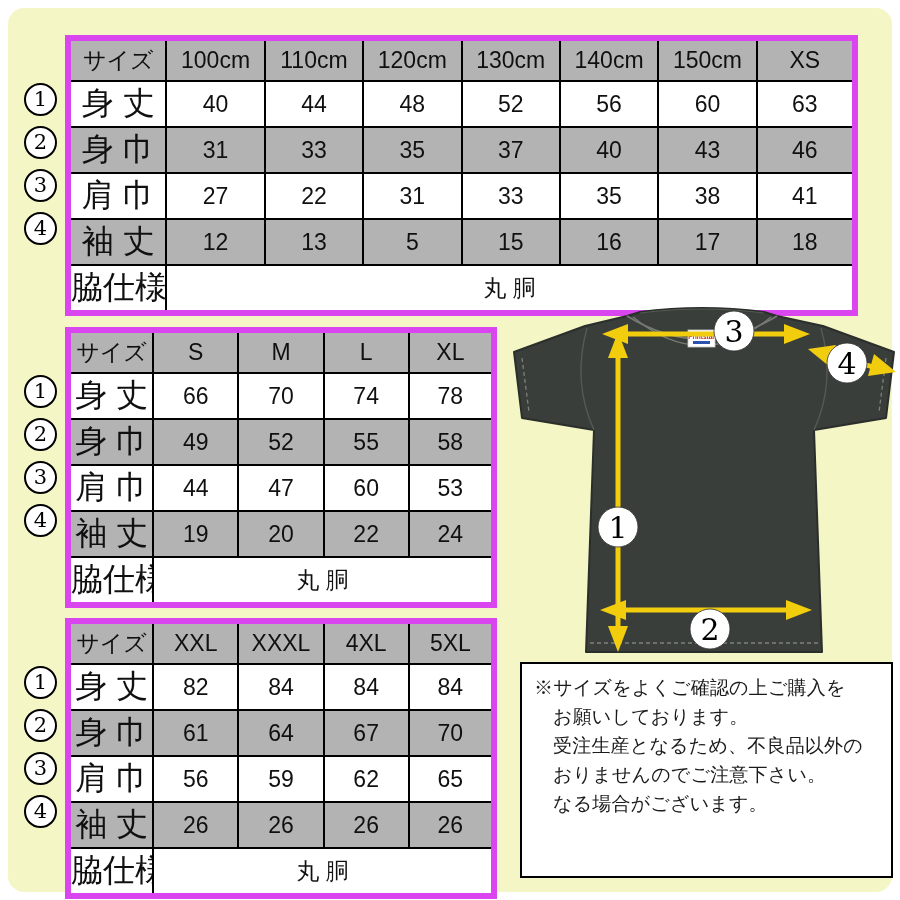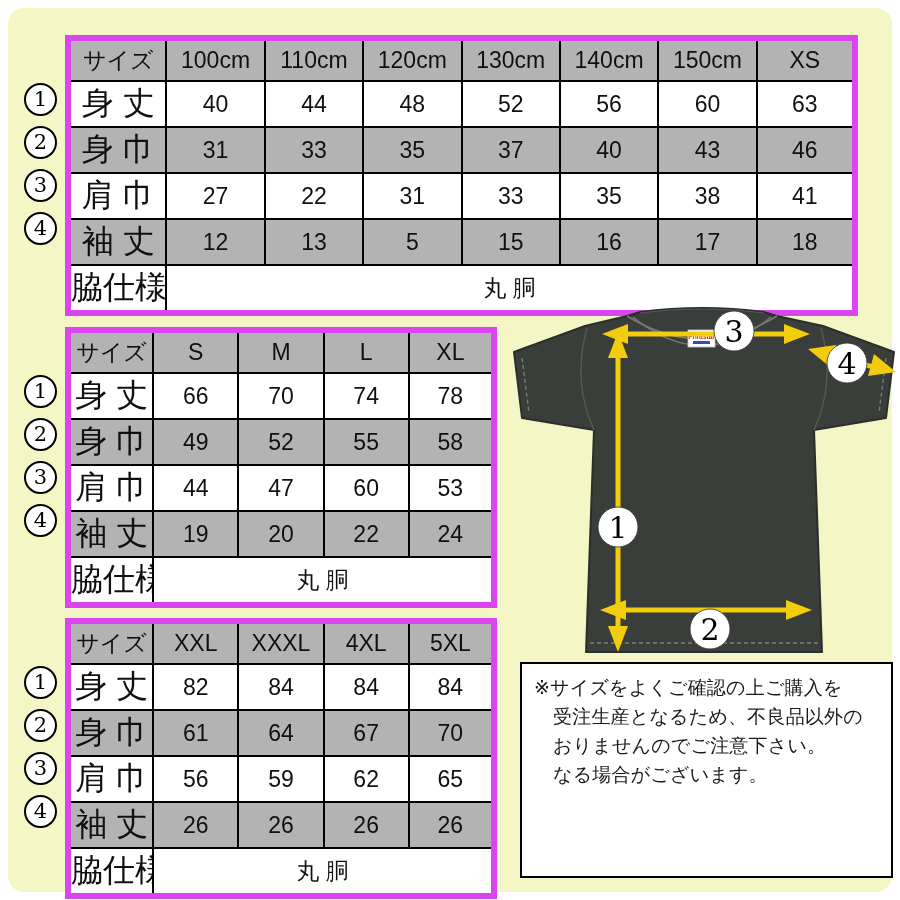--- a/index.html
+++ b/index.html
@@ -34,20 +34,21 @@
     font-family:"DejaVu Serif","Liberation Serif",serif;font-size:21px;color:#000;
   }
   
   .shirt-wrap{position:absolute;left:500px;top:300px;width:400px;height:360px;}
   
   .notice{
     position:absolute;left:520px;top:662px;width:373px;height:216px;
     box-sizing:border-box;background:#ffffff;border:2px solid #000;
     padding:9px 5px 0 12px;font-size:19px;line-height:29px;color:#1a1a1a;
     letter-spacing:0.2px;
+    font-family:Liberation Serif, serif;
   }
   .notice .line{padding-left:19px;}
   .notice .line.first{padding-left:0;}
 </style>
 </head>
 <body>
 
 <div class="panel"></div>
 
 <table class="size-table" id="table-0">
@@ -278,16 +279,17 @@
           <circle cx="347" cy="63" r="20" fill="#ffffff" stroke="#2e2e2e" stroke-width="0.8"></circle>
           <text x="347" y="73.5">4</text>
         </g>
       </g>
     </g>
   </svg>
 </div>
 
 <div class="notice" id="notice-box">
     <div class="line first">※サイズをよくご確認の上ご購入を</div>
+    <div class="line">お願いしております。</div>
     <div class="line">受注生産となるため、不良品以外の</div>
     <div class="line">おりませんのでご注意下さい。</div>
     <div class="line">なる場合がございます。</div>
   </div>
 
 </body></html>

